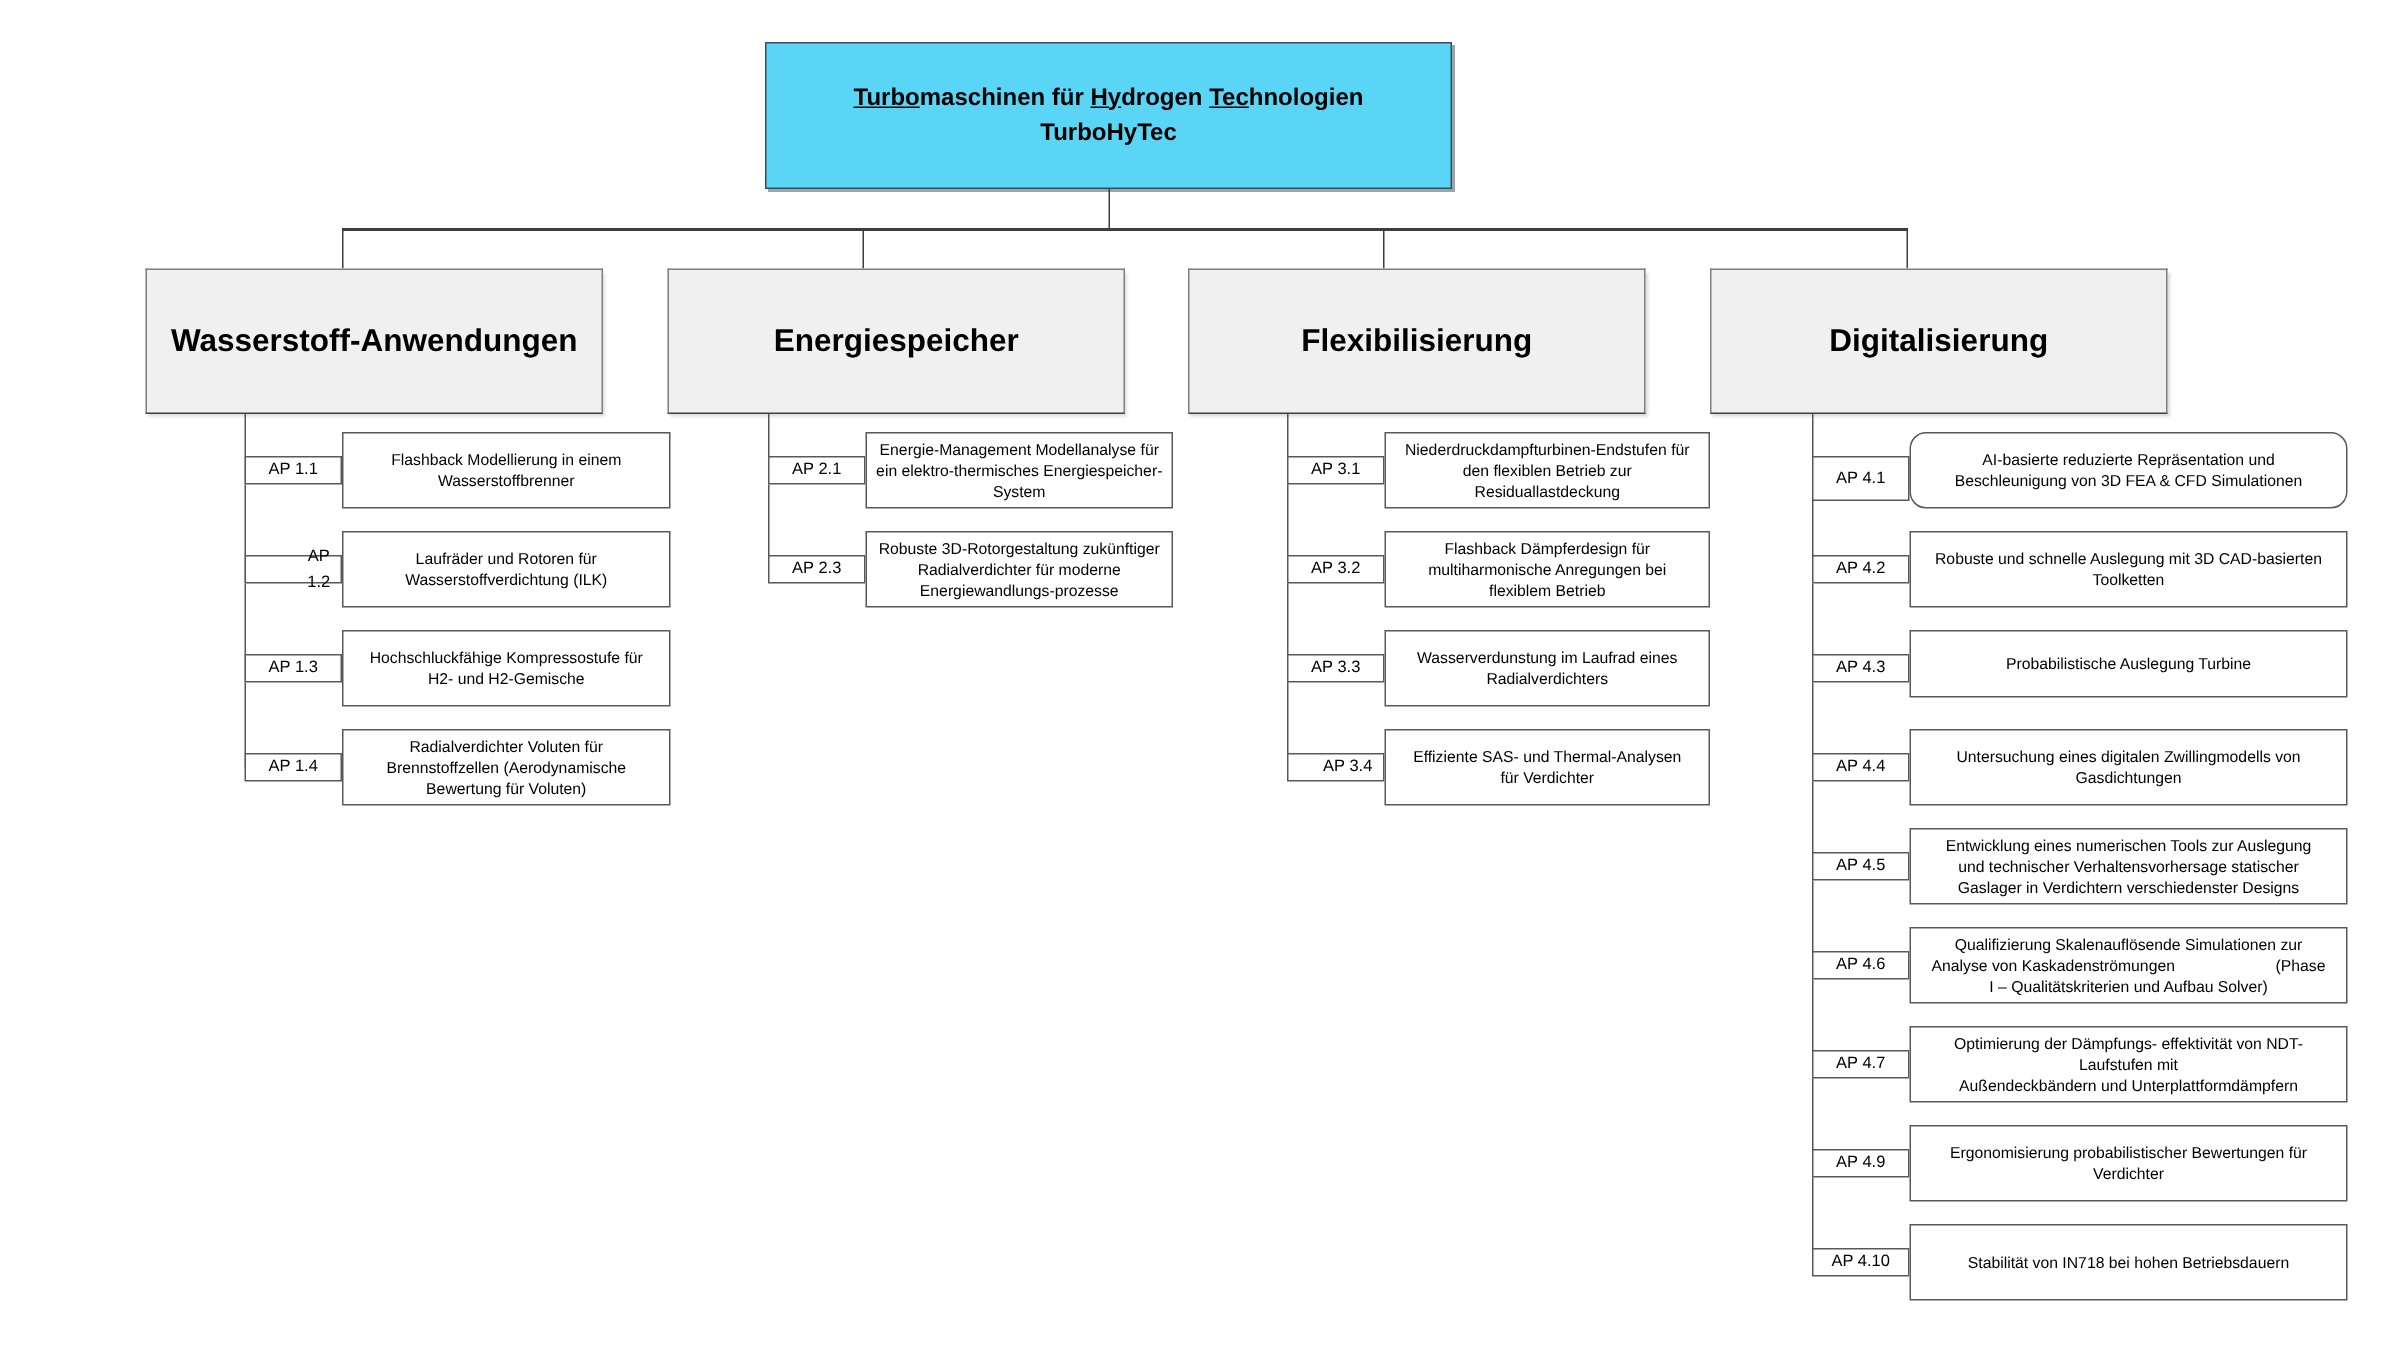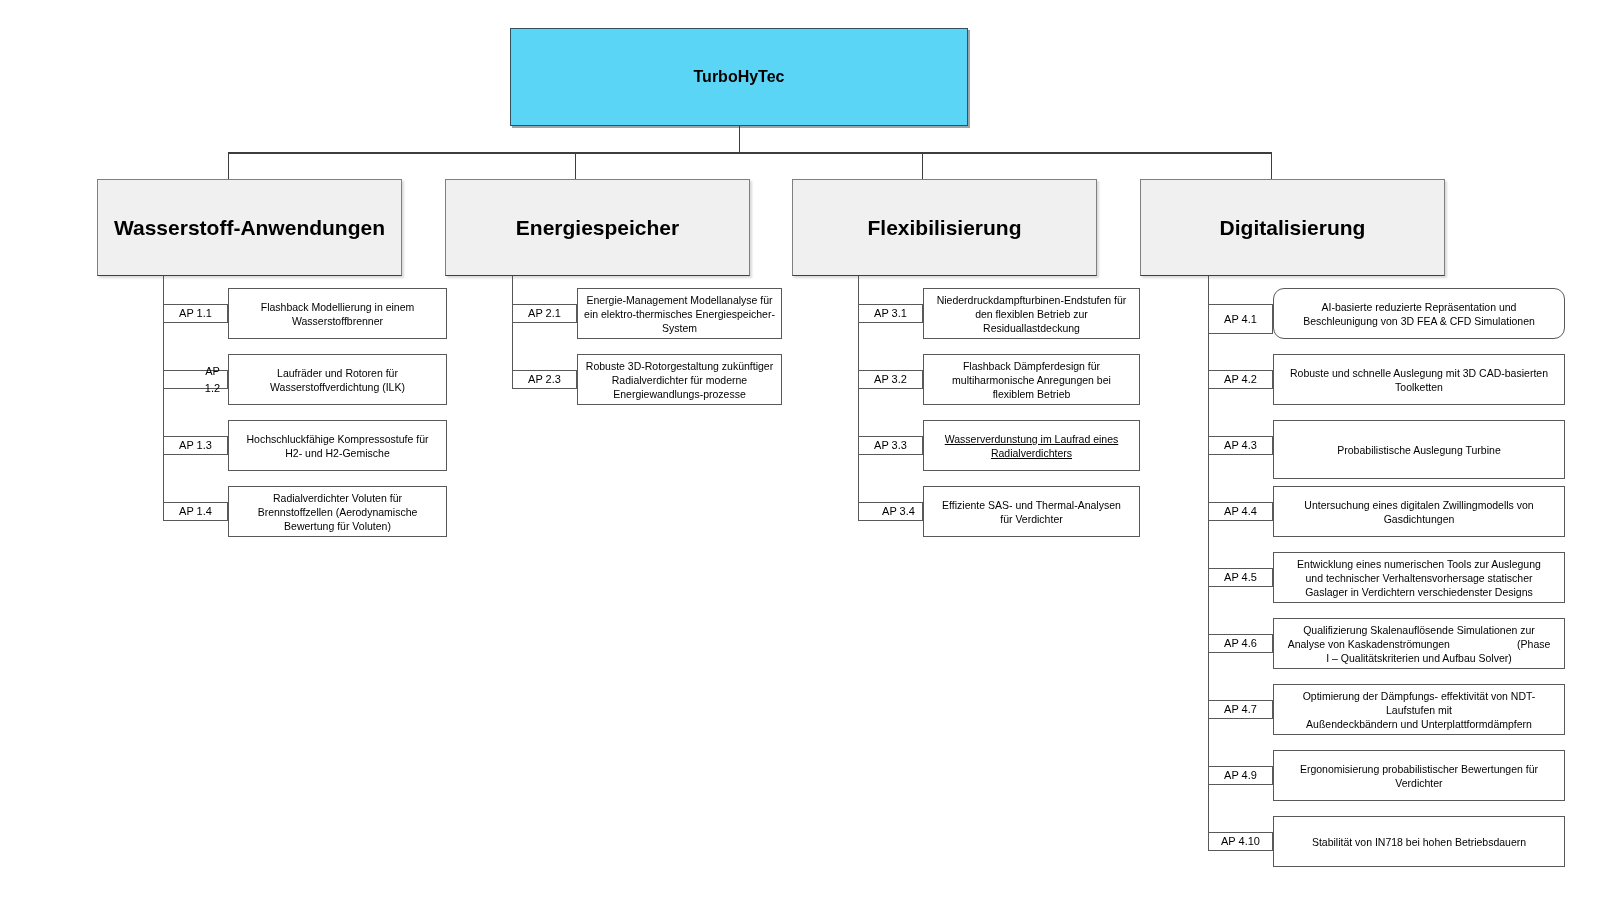--- a/index.html
+++ b/index.html
@@ -29,20 +29,21 @@
 
   .lv{position:absolute;width:1px;background:#3d3d3d;}
   .lh{position:absolute;height:2px;background:#3d3d3d;}
   .rail{position:absolute;width:1px;background:#555555;}
 </style>
 </head>
 <body>
 
 <div id="chart">
   <div class="box title-box">
+    <div id="title-line1"><span class="u">Turbo</span><span>maschinen für </span><span class="u">Hy</span><span>drogen </span><span class="u">Tec</span><span>hnologien</span></div>
     <div>TurboHyTec</div>
   </div>
   <div id="tree">
       <div class="lv" style="left: 739px; top: 126px; height: 27px;"></div>
       <div class="lh" style="left: 228px; top: 152px; width: 1044px;"></div>
       <div class="lv" style="left: 228px; top: 153px; height: 26px;"></div>
       <div class="lv" style="left: 575px; top: 153px; height: 26px;"></div>
       <div class="lv" style="left: 922px; top: 153px; height: 26px;"></div>
       <div class="lv" style="left: 1271px; top: 153px; height: 26px;"></div>
       <div class="box hdr" style="left: 97px; top: 179px; width: 305px; height: 97px;">Wasserstoff-Anwendungen</div>
@@ -74,35 +75,35 @@
       <div class="rail" style="left: 858px; top: 276px; height: 235.5px;"></div>
       <div class="box wp-id" style="left: 858px; top: 304px; width: 65px; height: 19px;">AP 3.1</div>
       <div class="box wp-desc" style="left: 923px; top: 288px; width: 217px; height: 51px;">Niederdruckdampfturbinen-Endstufen für
 den flexiblen Betrieb zur
 Residuallastdeckung</div>
       <div class="box wp-id" style="left: 858px; top: 370px; width: 65px; height: 19px;">AP 3.2</div>
       <div class="box wp-desc" style="left: 923px; top: 354px; width: 217px; height: 51px;">Flashback Dämpferdesign für
 multiharmonische Anregungen bei
 flexiblem Betrieb</div>
       <div class="box wp-id" style="left: 858px; top: 436px; width: 65px; height: 19px;">AP 3.3</div>
-      <div class="box wp-desc" style="left: 923px; top: 420px; width: 217px; height: 51px; text-decoration: underline;">Wasserverdunstung im Laufrad eines
+      <div class="box wp-desc" style="left: 923px; top: 420px; width: 217px; height: 51px;">Wasserverdunstung im Laufrad eines
 Radialverdichters</div>
       <div class="box wp-id" style="left: 858px; top: 502px; width: 65px; height: 19px; padding-left: 16px;">AP 3.4</div>
       <div class="box wp-desc" style="left: 923px; top: 486px; width: 217px; height: 51px; text-align: center;">Effiziente SAS- und Thermal-Analysen
 für Verdichter</div>
       <div class="box hdr" style="left: 1140px; top: 179px; width: 305px; height: 97px;">Digitalisierung</div>
       <div class="rail" style="left: 1208px; top: 276px; height: 565.5px;"></div>
       <div class="box wp-id" style="left: 1208px; top: 304px; width: 65px; height: 30px;">AP 4.1</div>
       <div class="box wp-desc" style="left: 1273px; top: 288px; width: 292px; height: 51px; border-radius: 11px;">AI-basierte reduzierte Repräsentation und
 Beschleunigung von 3D FEA &amp; CFD Simulationen</div>
       <div class="box wp-id" style="left: 1208px; top: 370px; width: 65px; height: 19px;">AP 4.2</div>
       <div class="box wp-desc" style="left: 1273px; top: 354px; width: 292px; height: 51px;">Robuste und schnelle Auslegung mit 3D CAD-basierten
 Toolketten</div>
       <div class="box wp-id" style="left: 1208px; top: 436px; width: 65px; height: 19px;">AP 4.3</div>
-      <div class="box wp-desc" style="left: 1273px; top: 420px; width: 292px; height: 59px;">Probabilistische Auslegung Turbine</div>
+      <div class="box wp-desc" style="left: 1273px; top: 420px; width: 292px; height: 45px;">Probabilistische Auslegung Turbine</div>
       <div class="box wp-id" style="left: 1208px; top: 502px; width: 65px; height: 19px;">AP 4.4</div>
       <div class="box wp-desc" style="left: 1273px; top: 486px; width: 292px; height: 51px;">Untersuchung eines digitalen Zwillingmodells von
 Gasdichtungen</div>
       <div class="box wp-id" style="left: 1208px; top: 568px; width: 65px; height: 19px;">AP 4.5</div>
       <div class="box wp-desc" style="left: 1273px; top: 552px; width: 292px; height: 51px;">Entwicklung eines numerischen Tools zur Auslegung
 und technischer Verhaltensvorhersage statischer
 Gaslager in Verdichtern verschiedenster Designs</div>
       <div class="box wp-id" style="left: 1208px; top: 634px; width: 65px; height: 19px;">AP 4.6</div>
       <div class="box wp-desc" style="left: 1273px; top: 618px; width: 292px; height: 51px;">Qualifizierung Skalenauflösende Simulationen zur
 Analyse von Kaskadenströmungen                       (Phase

